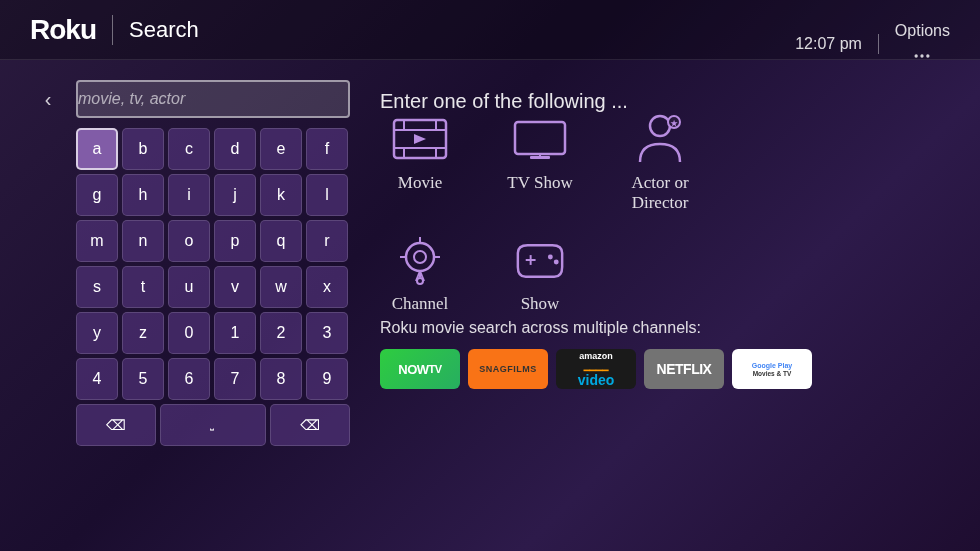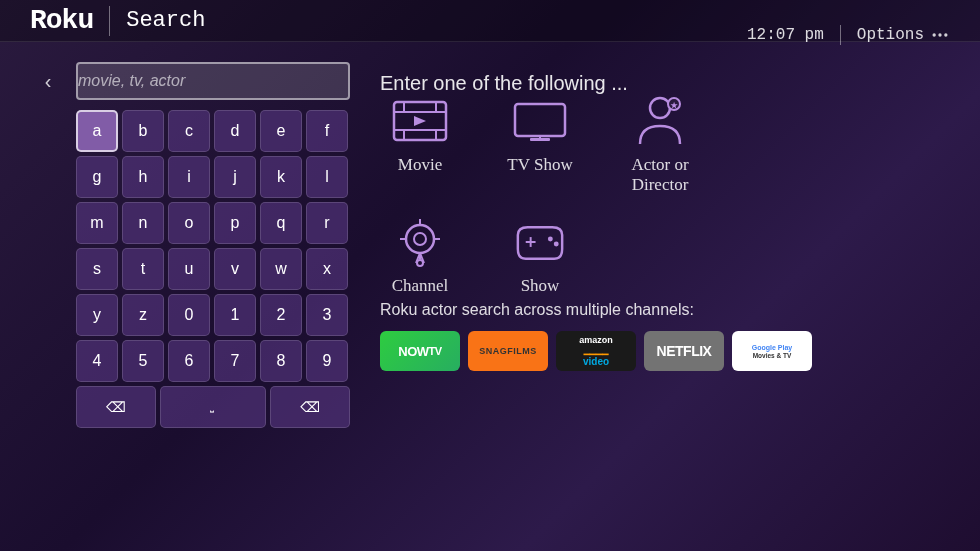--- a/index.html
+++ b/index.html
@@ -10,25 +10,24 @@
       background: linear-gradient(135deg, #2a1a3e 0%, #1a0d2e 40%, #2d1a4a 70%, #1e0d30 100%);
       font-family: 'Arial', sans-serif;
       color: white;
       overflow: hidden;
     }
 
     
     .header {
       display: flex;
       align-items: center;
-      height: 42px;
+      height: 60px;
       padding: 0 30px;
       background: rgba(0,0,0,0.3);
       border-bottom: 1px solid rgba(255,255,255,0.1);
-      font-family: Liberation Mono, monospace;
     }
 
     .header-logo {
       font-size: 28px;
       font-weight: bold;
       color: #6c2db5;
       letter-spacing: -1px;
     }
     .header-logo span {
       color: white;
@@ -65,20 +64,21 @@
       width: 1px;
       height: 20px;
       background: rgba(255,255,255,0.4);
     }
 
     .header-options {
       display: flex;
       align-items: center;
       gap: 6px;
       cursor: pointer;
+      flex-direction: column;
     }
 
     .options-icon {
       width: 20px;
       height: 20px;
       opacity: 0.8;
     }
 
     
     .main {
@@ -482,36 +482,36 @@
               <circle cx="43" cy="22" r="2.5" fill="#b88de0"></circle>
               <circle cx="49" cy="27" r="2.5" fill="#b88de0"></circle>
             </svg>
           </div>
           <span class="category-label">Show</span>
         </div>
       </div>
     </div>
 
     <div class="channels-section">
-      <div class="channels-label">Roku actor search across multiple channels:</div>
+      <div class="channels-label">Roku movie search across multiple channels:</div>
       <div class="channels-row">
 
         <div class="channel-badge channel-nowtv">
           <span>NOW</span>
             <span style="font-size:11px;">TV</span>
         </div>
 
         <div class="channel-badge channel-snagfilms">
           <span style="color:#333; font-size:9px; text-transform:uppercase; letter-spacing:0.5px;">SNAGFILMS</span>
         </div>
 
         <div class="channel-badge channel-amazon">
           <span class="amz-text">amazon</span>
           <span class="amz-smile" style="color:#ff9900; font-size:8px;">▁▁▁▁</span>
-          <span class="amz-video" style="color:#00a8e0; font-size:10px;">video</span>
+          <span class="amz-video" style="color:#00a8e0; font-size:14px;">video</span>
         </div>
 
         <div class="channel-badge channel-netflix">
           <span>NETFLIX</span>
         </div>
 
         <div class="channel-badge channel-googleplay" style="background:white; display:flex; flex-direction:column; align-items:center; gap:1px; padding:3px;">
           <span style="color:#4285f4; font-size:7px; font-weight:bold;">Google Play</span>
           <span style="color:#333; font-size:6.5px;">Movies &amp; TV</span>
         </div>

